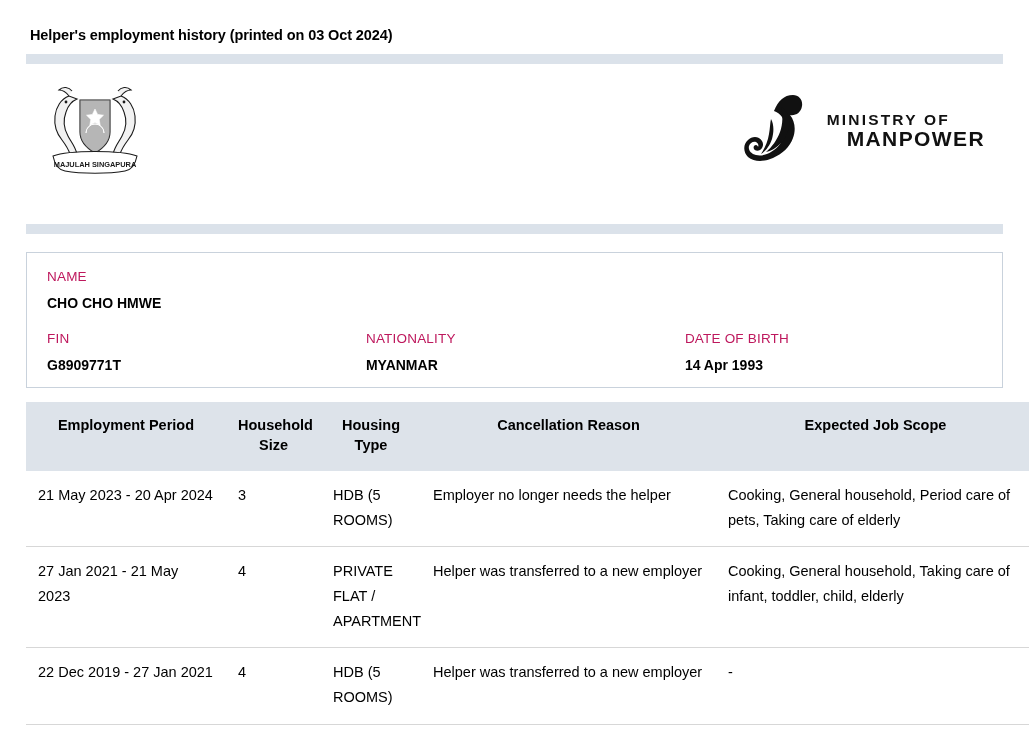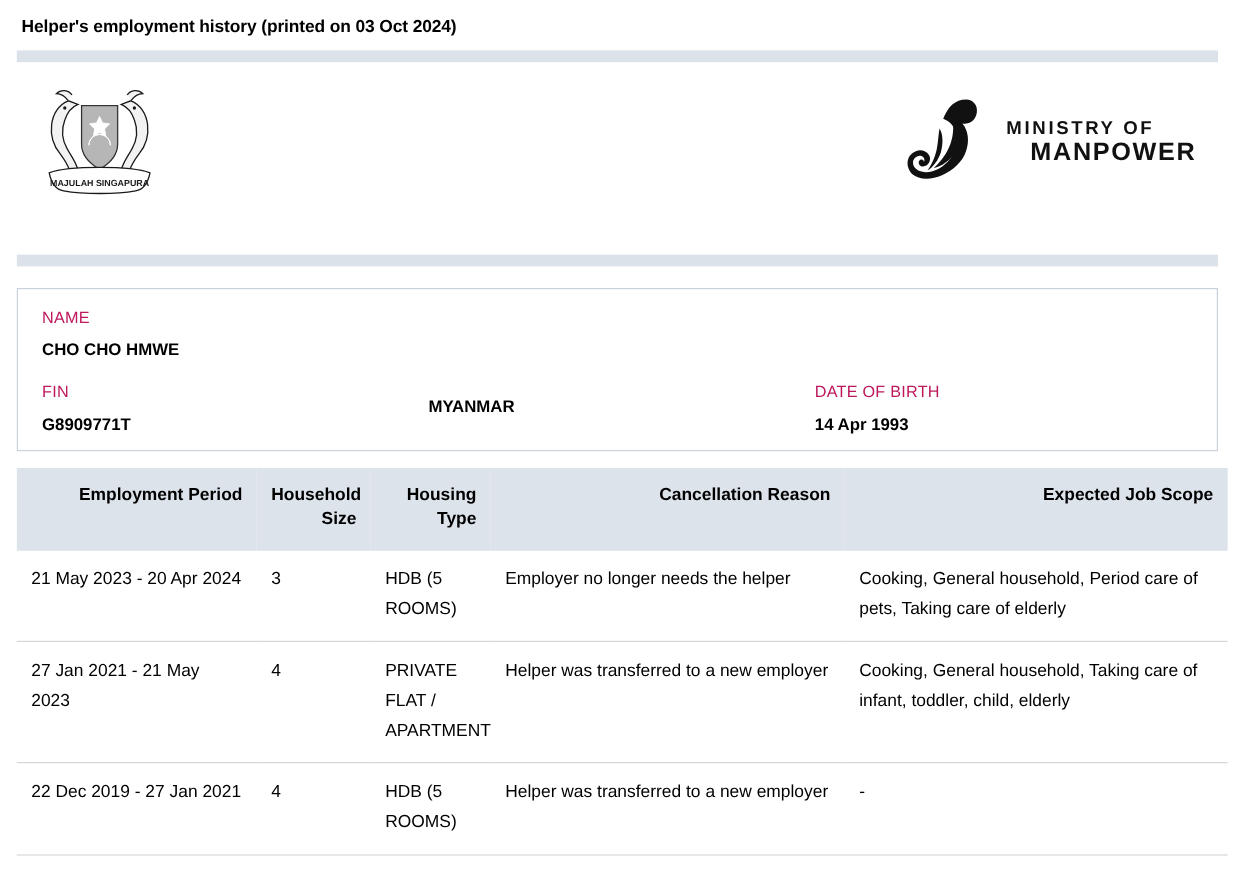--- a/index.html
+++ b/index.html
@@ -12,21 +12,21 @@
     width: 1029px;
     height: 734px;
     font-family: "Liberation Sans", sans-serif;
     color: #000000;
     overflow: hidden;
   }
   .page {
     position: relative;
     width: 1029px;
     height: 734px;
-    padding: 4px;
+    padding: 16px;
   }
   .doc-title {
     font-size: 14.5px;
     font-weight: bold;
     padding: 11px 0 10px 14px;
     letter-spacing: -0.1px;
   }
   .band {
     background: #dbe2ea;
     height: 10px;
@@ -101,21 +101,21 @@
   .col-dob  { width: 300px; }
 
   table.history {
     margin: 14px 10px 0 10px;
     width: 1009px;
     border-collapse: collapse;
     table-layout: fixed;
   }
   table.history thead th {
     background: #dde3ea;
-    text-align: right;
+    text-align: center;
     font-size: 14.5px;
     font-weight: bold;
     padding: 14px 12px 16px 12px;
     vertical-align: top;
     line-height: 1.35;
   }
   table.history tbody td {
     font-size: 14.5px;
     padding: 12px 12px 14px 12px;
     vertical-align: top;
@@ -188,20 +188,21 @@
   <div class="person-card">
     <div class="field-label">NAME</div>
     <div class="field-value">CHO CHO HMWE</div>
 
     <div class="person-row2">
       <div class="col-name">
         <div class="field-label">FIN</div>
         <div class="field-value">G8909771T</div>
       </div>
       <div class="col-nat">
+        <div class="field-label">NATIONALITY</div>
         <div class="field-value">MYANMAR</div>
       </div>
       <div class="col-dob">
         <div class="field-label">DATE OF BIRTH</div>
         <div class="field-value">14 Apr 1993</div>
       </div>
     </div>
   </div>
 
   <table class="history">

